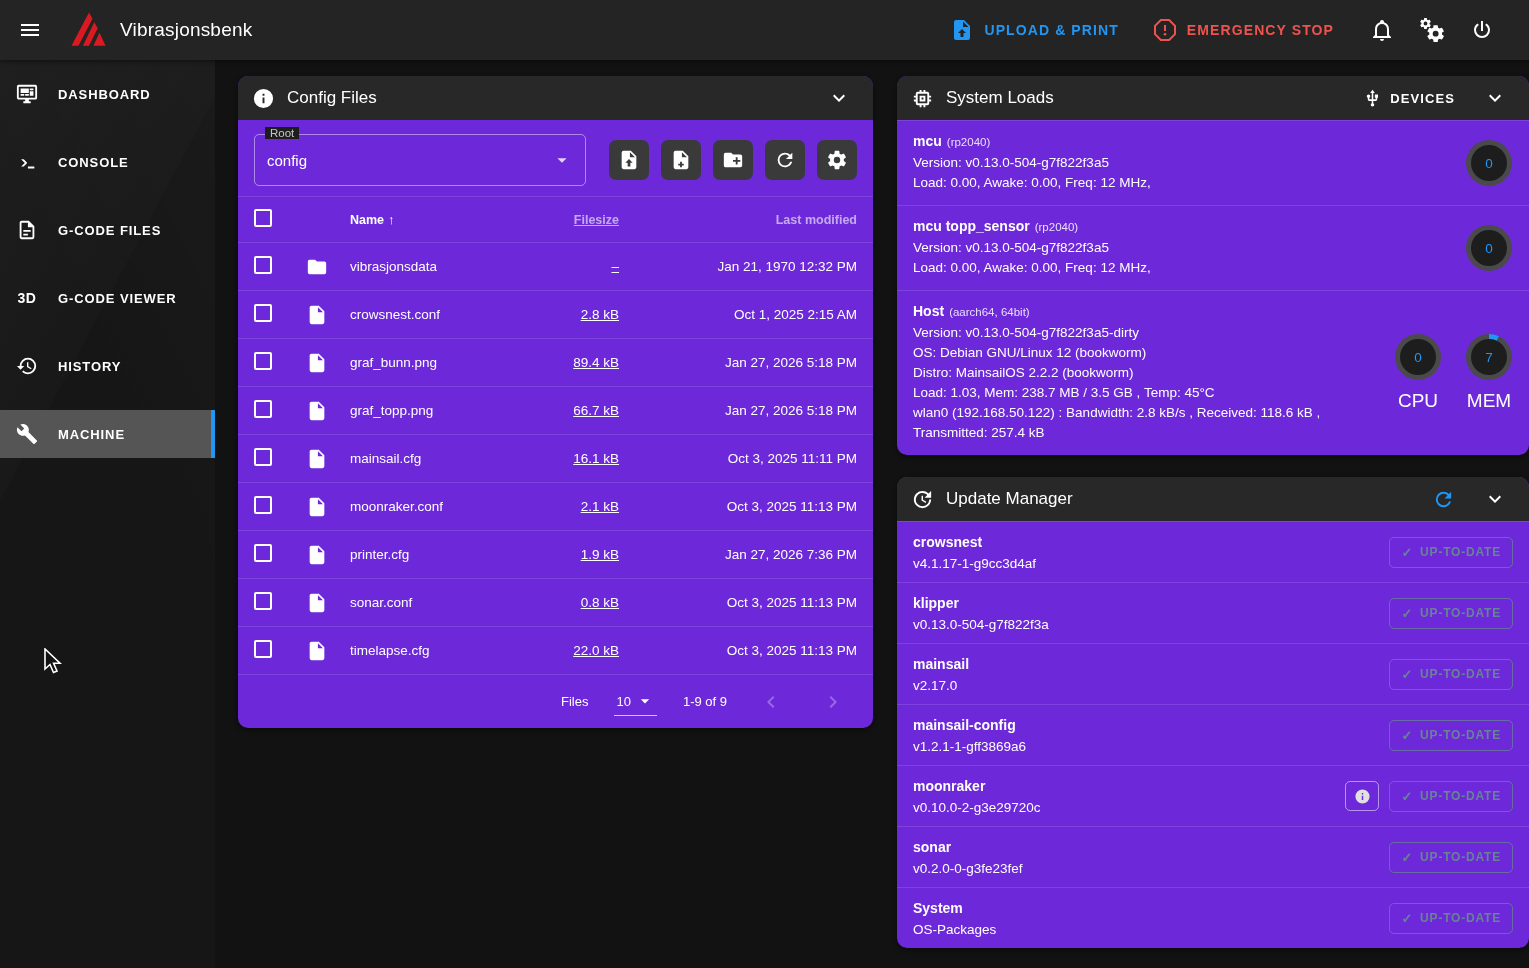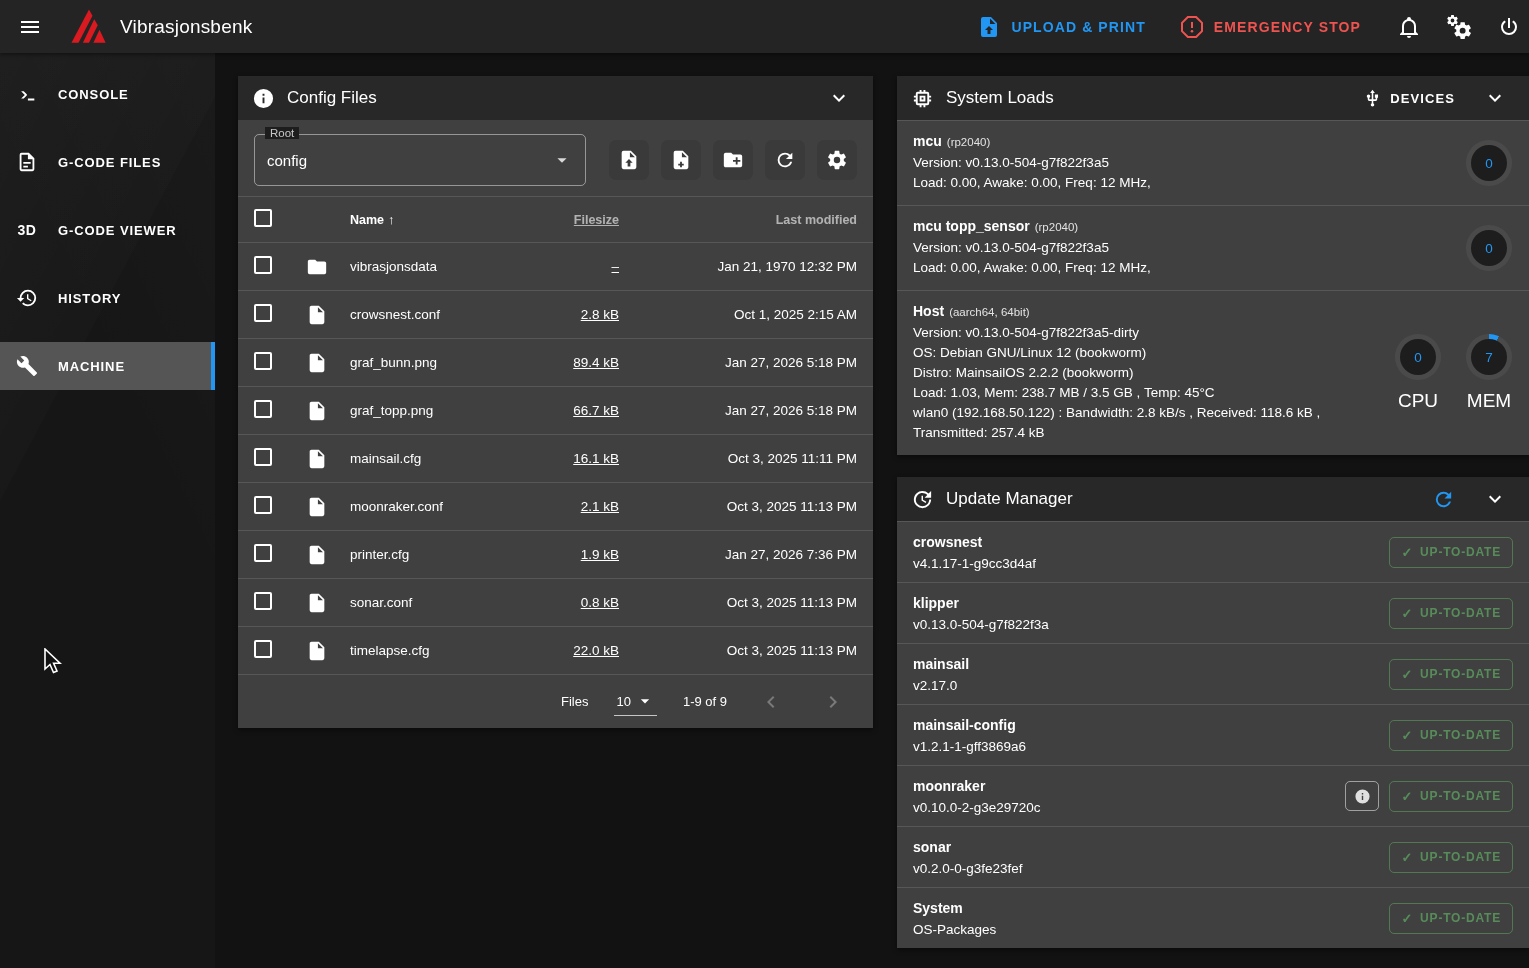--- a/index.html
+++ b/index.html
@@ -6,23 +6,23 @@
   html,body { width:1529px; height:968px; overflow:hidden; }
   body {
     font-family:"Liberation Sans", sans-serif;
     background:#121212; color:#fff;
     position:relative;
   }
   svg { display:block; }
 
   
   .topbar {
-    position:absolute; top:0; left:0; width:1529px; height:53px;
+    position:absolute; top:0; left:0; width:1529px; height:60px;
     background:#242424; display:flex; align-items:center;
-    box-shadow:0 2px 4px rgba(0,0,0,.4); z-index:30; padding:0 0 0 10px;
+    box-shadow:0 2px 4px rgba(0,0,0,.4); z-index:30; padding:0 27px 0 10px;
   }
   .iconbtn { background:none; border:none; color:#fff; cursor:pointer;
     width:40px; height:40px; display:flex; align-items:center; justify-content:center; border-radius:50%; }
   .topbar .logo { width:42px; height:42px; margin:0 10px 0 18px; }
   .topbar .title { font-size:19px; font-weight:400; letter-spacing:.2px; }
   .topbar .spacer { flex:1; }
   .txtbtn { display:flex; align-items:center; gap:10px; background:none; border:none;
     font-family:inherit; font-weight:700; font-size:14px; letter-spacing:1.1px;
     padding:8px 14px; cursor:pointer; border-radius:4px; }
   .txtbtn.blue { color:var(--accent); }
@@ -40,21 +40,21 @@
   }
   .nav-item { display:flex; align-items:center; height:48px; padding:0 12px 0 14px;
     margin:20px 0; cursor:pointer; position:relative; }
   .nav-item .nav-icon { width:26px; display:flex; justify-content:center; color:#fff; }
   .nav-item .nav-label { margin-left:18px; font-size:13px; font-weight:700; letter-spacing:.9px; color:#fff; }
   .nav-item.active { background:#555; }
   .nav-item.active::after { content:""; position:absolute; right:0; top:0; bottom:0; width:4px; background:var(--accent); }
   .icon-3d { font-size:14px; font-weight:700; letter-spacing:.5px; font-family:Liberation Sans, sans-serif; }
 
   
-  .panel { background:#404040; border-radius:0; box-shadow:0 2px 5px rgba(0,0,0,.45); overflow:hidden; }
+  .panel { background:#6d28d9; border-radius:10px; box-shadow:0 2px 5px rgba(0,0,0,.45); overflow:hidden; }
   .panel-header { background:#282828; height:44px; display:flex; align-items:center; padding:0 14px; gap:12px; }
   .panel-title { font-size:17px; font-weight:400; flex:1; }
   .ph-icon { color:#fff; }
   .collapse-btn { color:#fff; }
 
   .col-left  { position:absolute; left:238px; top:76px; width:635px; }
   .col-right { position:absolute; left:897px; top:76px; width:632px; }
 
   
   .cf-toolbar { display:flex; align-items:center; padding:14px 16px 10px 16px; }
@@ -169,20 +169,29 @@
     <button class="iconbtn">
       <svg width="24" height="24" viewBox="0 0 24 24" fill="currentColor">
           <path d="M16.56,5.44L15.11,6.89C16.84,7.94 18,9.83 18,12A6,6 0 0,1 12,18A6,6 0 0,1 6,12C6,9.83 7.16,7.94 8.88,6.88L7.44,5.44C5.36,6.88 4,9.28 4,12A8,8 0 0,0 12,20A8,8 0 0,0 20,12C20,9.28 18.64,6.88 16.56,5.44M13,3H11V13H13V3Z"></path>
         </svg>
     </button>
   </div>
 </header>
 
 <nav class="sidebar">
 
+    <div class="nav-item">
+      <span class="nav-icon">
+        <svg width="22" height="22" viewBox="0 0 24 24" fill="currentColor">
+          <path d="M21,16V4H3V16H21M21,2A2,2 0 0,1 23,4V16A2,2 0 0,1 21,18H14V20H16V22H8V20H10V18H3C1.89,18 1,17.1 1,16V4C1,2.89 1.89,2 3,2H21M5,6H14V11H5V6M15,6H19V8H15V6M19,9V14H15V9H19M5,12H9V14H5V12M10,12H14V14H10V12Z"></path>
+        </svg>
+
+      </span>
+      <span class="nav-label">DASHBOARD</span>
+    </div>
 
     <div class="nav-item">
       <span class="nav-icon">
 
         <svg width="22" height="22" viewBox="0 0 24 24" fill="currentColor">
           <path d="M13,19V17H20V19H13M5.59,17L9.58,13L5.57,9H8.4L11.7,12.3C12.09,12.69 12.09,13.33 11.7,13.72L8.42,17H5.59Z"></path>
         </svg>
 
       </span>
       <span class="nav-label">CONSOLE</span>

